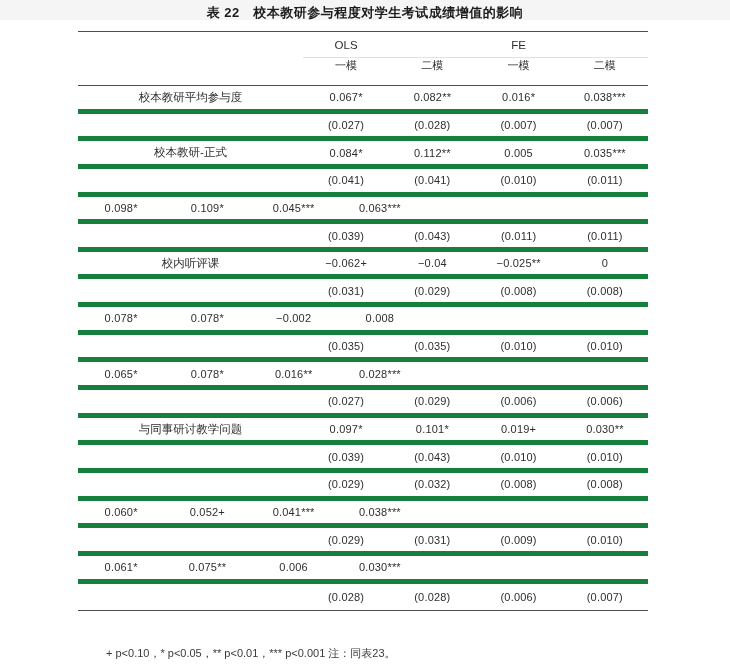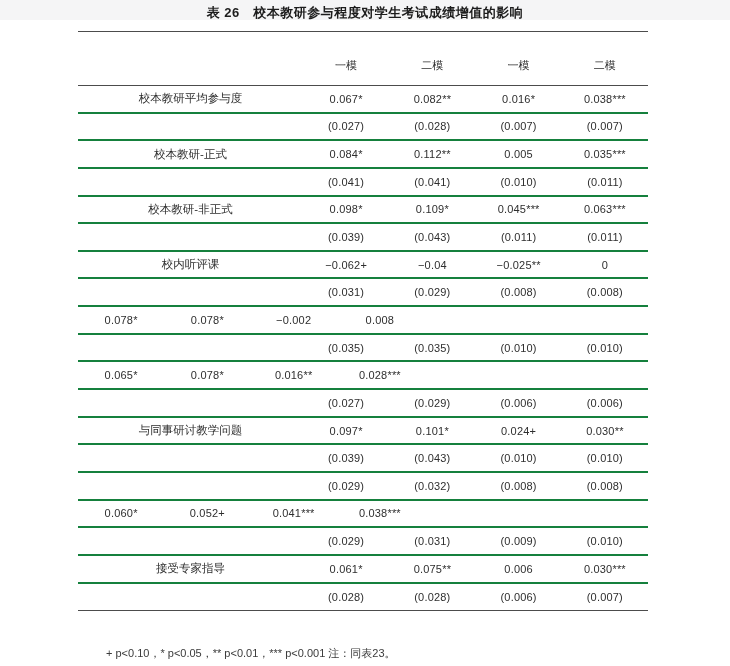--- a/index.html
+++ b/index.html
@@ -23,37 +23,43 @@
   .hgroups{
     width:345px;height:26px;box-sizing:border-box;display:flex;
     align-items:center;border-bottom:1px solid #e2e2e2;
   }
   .hgcell{width:86.25px;text-align:center;font-size:11.5px;color:#2e2e2e;}
   .hrow2{display:flex;height:27px;align-items:flex-start;}
   .cl{width:225px;text-align:center;font-size:11.5px;color:#2e2e2e;}
   .cv{width:86.25px;text-align:center;font-size:11px;color:#2e2e2e;letter-spacing:.2px;}
   .brow{
     display:flex;height:27.65px;box-sizing:border-box;align-items:center;
-    border-bottom:2px solid #15803d;
+    border-bottom:5px solid #15803d;
   }
   .brow:last-child{border-bottom:1.5px solid #4c4c4c;}
   .footnote{
     position:absolute;left:106px;top:646px;font-size:11px;color:#3a3a3a;text-align:right;
   }
 </style>
 </head>
 <body>
 
 <div class="top-strip"></div>
-<div class="title">表 26　校本教研参与程度对学生考试成绩增值的影响</div>
+<div class="title">表 22　校本教研参与程度对学生考试成绩增值的影响</div>
 
 <div class="table-wrap">
   <div class="header-block">
     <div class="hrow1">
       <div class="hspacer"></div>
+      <div class="hgroups">
+        <div class="hgcell">OLS</div>
+        <div class="hgcell"></div>
+        <div class="hgcell">FE</div>
+        <div class="hgcell"></div>
+      </div>
     </div>
     <div class="hrow2">
       <div class="cl"></div>
       <div class="cv">一模</div>
       <div class="cv">二模</div>
       <div class="cv">一模</div>
       <div class="cv">二模</div>
     </div>
   </div>
 
@@ -79,21 +85,20 @@
     <div class="cv">0.035***</div>
   </div>
   <div class="brow">
     <div class="cl"></div>
     <div class="cv">(0.041)</div>
     <div class="cv">(0.041)</div>
     <div class="cv">(0.010)</div>
     <div class="cv">(0.011)</div>
   </div>
   <div class="brow">
-    <div class="cl">校本教研-非正式</div>
     <div class="cv">0.098*</div>
     <div class="cv">0.109*</div>
     <div class="cv">0.045***</div>
     <div class="cv">0.063***</div>
   </div>
   <div class="brow">
     <div class="cl"></div>
     <div class="cv">(0.039)</div>
     <div class="cv">(0.043)</div>
     <div class="cv">(0.011)</div>
@@ -136,21 +141,21 @@
     <div class="cl"></div>
     <div class="cv">(0.027)</div>
     <div class="cv">(0.029)</div>
     <div class="cv">(0.006)</div>
     <div class="cv">(0.006)</div>
   </div>
   <div class="brow">
     <div class="cl">与同事研讨教学问题</div>
     <div class="cv">0.097*</div>
     <div class="cv">0.101*</div>
-    <div class="cv">0.024+</div>
+    <div class="cv">0.019+</div>
     <div class="cv">0.030**</div>
   </div>
   <div class="brow">
     <div class="cl"></div>
     <div class="cv">(0.039)</div>
     <div class="cv">(0.043)</div>
     <div class="cv">(0.010)</div>
     <div class="cv">(0.010)</div>
   </div>
   <div class="brow">
@@ -167,21 +172,20 @@
     <div class="cv">0.038***</div>
   </div>
   <div class="brow">
     <div class="cl"></div>
     <div class="cv">(0.029)</div>
     <div class="cv">(0.031)</div>
     <div class="cv">(0.009)</div>
     <div class="cv">(0.010)</div>
   </div>
   <div class="brow">
-    <div class="cl">接受专家指导</div>
     <div class="cv">0.061*</div>
     <div class="cv">0.075**</div>
     <div class="cv">0.006</div>
     <div class="cv">0.030***</div>
   </div>
   <div class="brow">
     <div class="cl"></div>
     <div class="cv">(0.028)</div>
     <div class="cv">(0.028)</div>
     <div class="cv">(0.006)</div>

